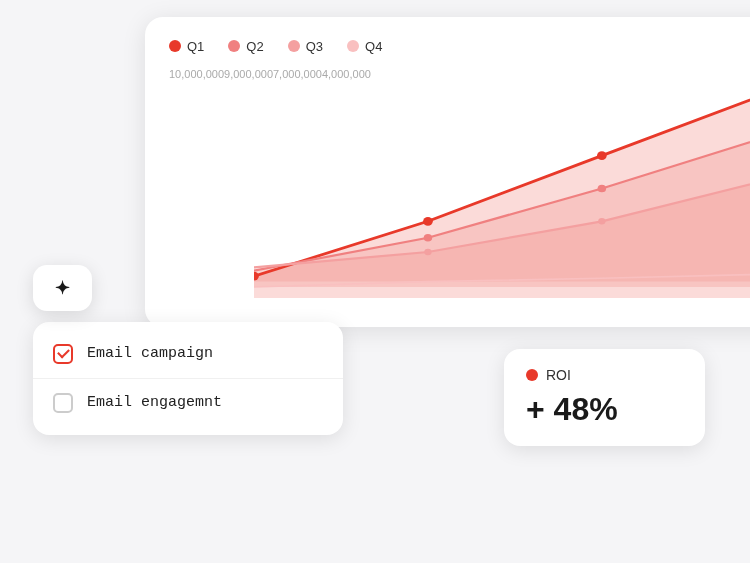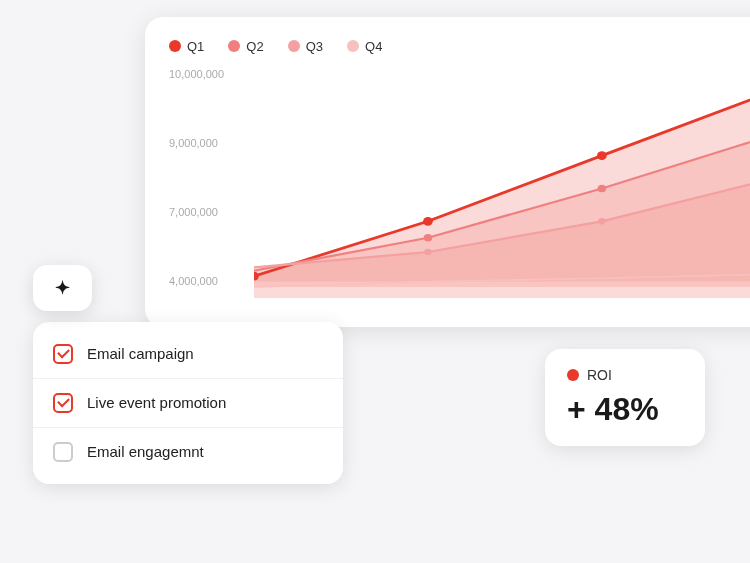--- a/index.html
+++ b/index.html
@@ -60,21 +60,20 @@
       width: 100%;
       height: 230px;
     }
 
     .chart-labels {
       position: absolute;
       left: 0;
       top: 0;
       height: 100%;
       display: flex;
-      flex-direction: column;
       justify-content: space-between;
       padding-bottom: 10px;
     }
 
     .chart-label {
       font-size: 11px;
       color: #aaa;
     }
 
     .chart-svg-area {
@@ -112,20 +111,21 @@
     .checklist-card {
       position: absolute;
       top: 305px;
       left: 18px;
       width: 310px;
       background: #fff;
       border-radius: 16px;
       box-shadow: 0 4px 20px rgba(0,0,0,0.10);
       padding: 8px 0;
       z-index: 5;
+      font-family: Liberation Mono, monospace;
     }
 
     .checklist-item {
       display: flex;
       align-items: center;
       gap: 14px;
       padding: 14px 20px;
       font-size: 15px;
       color: #222;
       border-bottom: 1px solid #f0f0f0;
@@ -159,21 +159,21 @@
       border-right: 2px solid #e8392a;
       border-bottom: 2px solid #e8392a;
       transform: rotate(45deg) translate(-1px, -1px);
     }
 
     
     .roi-card {
       position: absolute;
       top: 332px;
       right: 30px;
-      width: 160px;
+      width: 201px;
       background: #fff;
       border-radius: 16px;
       box-shadow: 0 4px 20px rgba(0,0,0,0.10);
       padding: 18px 22px;
       z-index: 5;
     }
 
     .roi-label {
       display: flex;
       align-items: center;
@@ -267,24 +267,20 @@
     <span class="sparkle-icon">✦</span>
   </div>
 
   <div class="checklist-card">
 
   <div class="checklist-item">
         <div class="checkbox checked"></div>
         <span>Email campaign</span>
       </div>
       <div class="checklist-item">
-        <div class="checkbox checked"></div>
-        <span>Live event promotion</span>
-      </div>
-      <div class="checklist-item">
         <div class="checkbox"></div>
         <span>Email engagemnt</span>
       </div>
     </div>
 
   <div class="roi-card">
     <div class="roi-label">
       <div class="roi-dot"></div>
       <span>ROI</span>
     </div>

